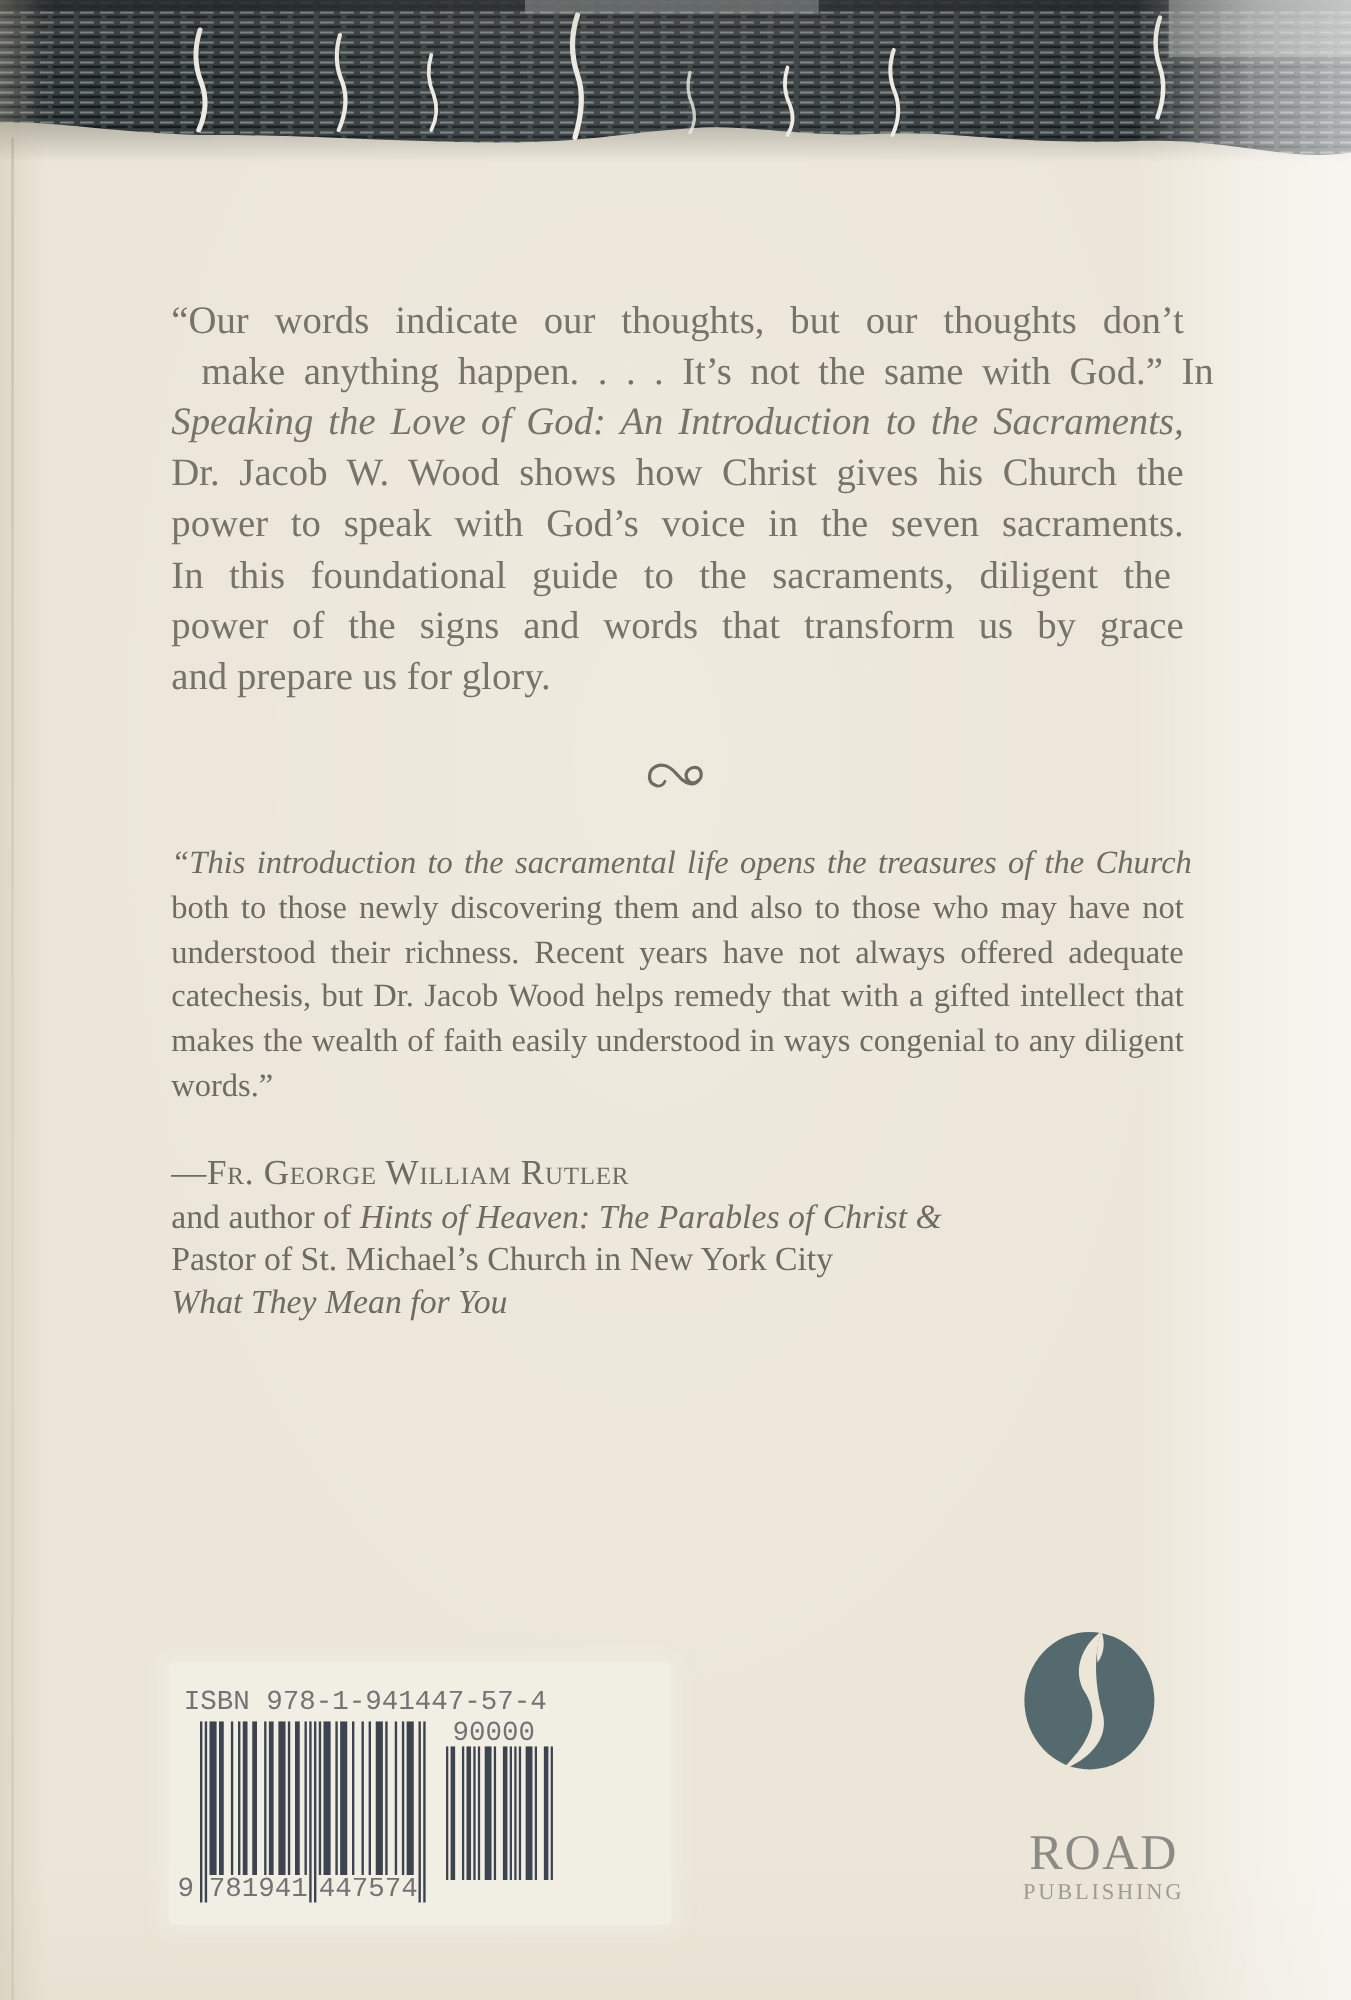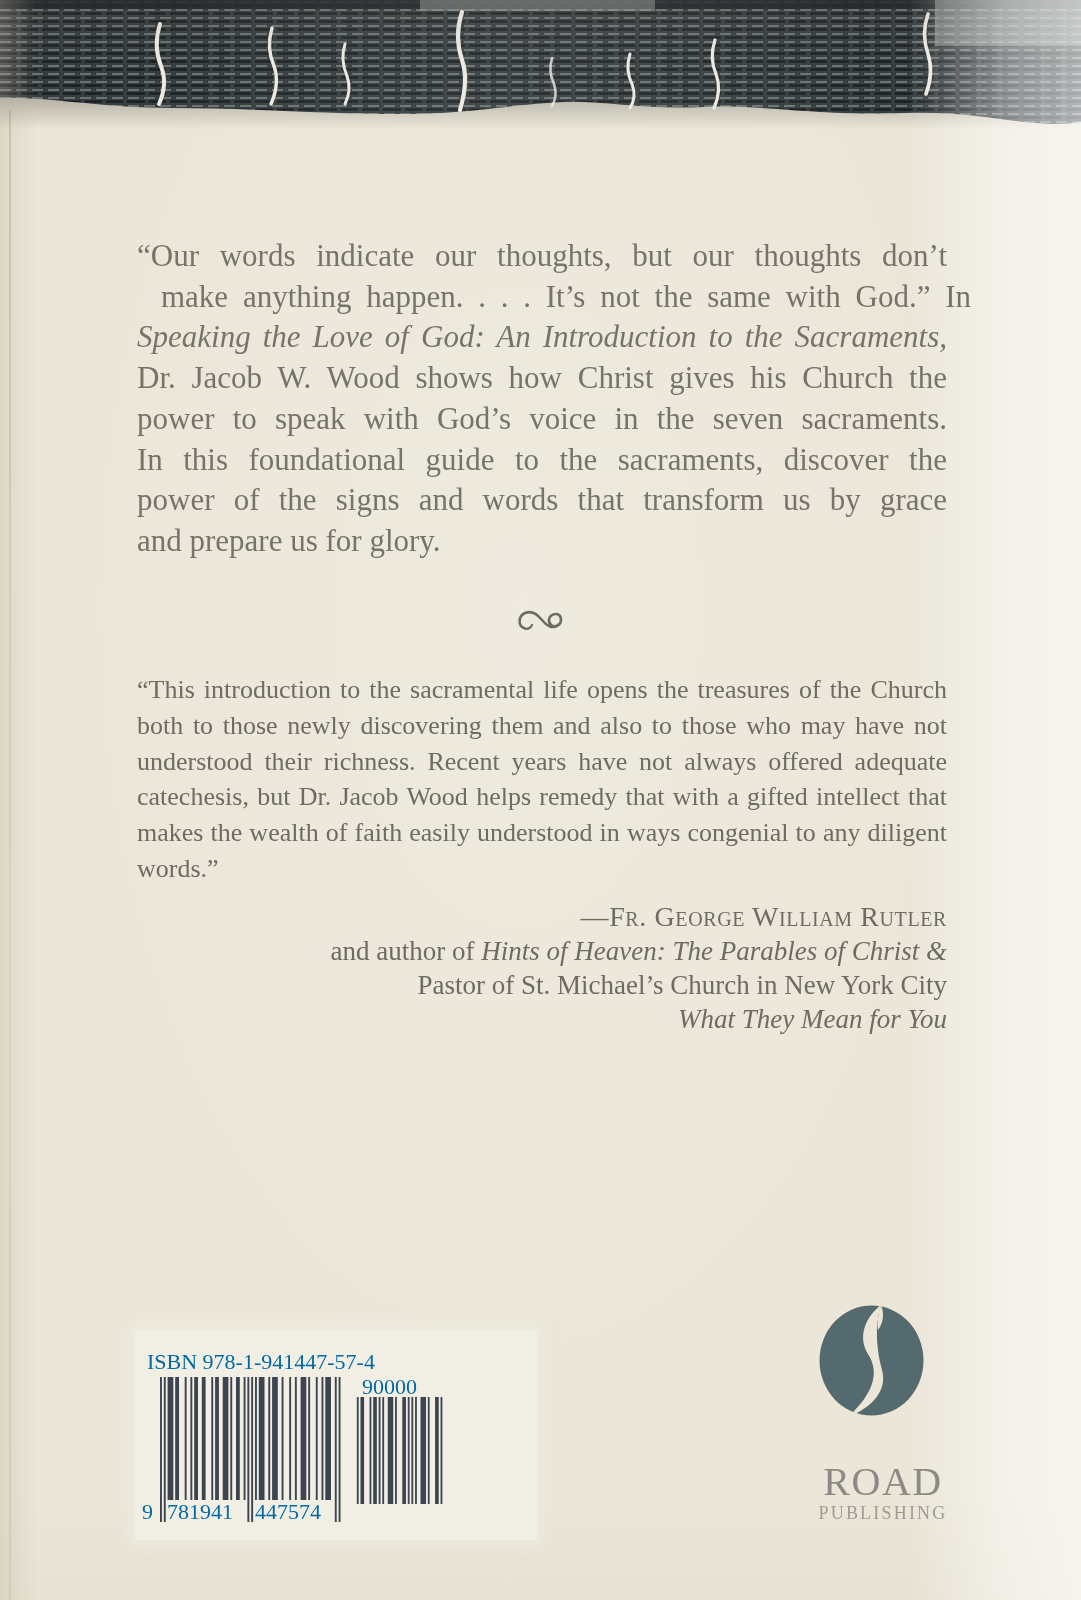--- a/index.html
+++ b/index.html
@@ -24,33 +24,33 @@
   }
   .band { position:absolute; left:0; top:0; width:1081px; height:136px; z-index:3; }
   .band-shadow {
     position:absolute; left:0; top:96px; width:1081px; height:34px; z-index:2;
     background:linear-gradient(180deg, rgba(70,70,62,.35), rgba(70,70,62,0));
   }
 
   .textcol { position:absolute; left:137px; width:810px; z-index:6; }
   .p1 { top:236px; font-size:31px; line-height:40.7px; color:#76736b; }
   .p2 { top:672px; font-size:26px; line-height:35.8px; color:#6e6b63; }
-  .attr { top:900px; font-size:27px; line-height:34px; color:#6e6b63; text-align:right; }
+  .attr { top:921px; font-size:27px; line-height:34px; color:#6e6b63; }
   .tline { white-space:nowrap; }
   .tline em { font-style:italic; }
   .sc { font-variant:small-caps; font-size:28px; letter-spacing:.6px; }
 
   .fleuron { position:absolute; left:516px; top:601px; width:52px; height:38px; z-index:6; }
 
   .bc-box {
     position:absolute; left:135px; top:1330px; width:402px; height:210px; z-index:6;
     background:#f1eee4; border-radius:3px;
     box-shadow:0 0 14px 8px rgba(241,238,228,.55);
   }
-  .mono { font-family:Liberation Serif, serif; color:#0369a1; }
+  .mono { font-family:Liberation Mono, monospace; color:#737373; }
   .isbn-label { position:absolute; left:147px; top:1349px; font-size:22px; letter-spacing:0; z-index:7; }
   .price-code { position:absolute; left:362px; top:1374px; font-size:22px; z-index:7; }
   .bc-main { position:absolute; left:160px; top:1377px; z-index:7; }
   .bc-addon { position:absolute; left:355px; top:1397px; z-index:7; }
   .bc-digit { position:absolute; top:1499px; font-size:22px; z-index:7; }
   .d1 { left:142px; } .d2 { left:167px; } .d3 { left:255px; }
 
   .logo-mark { position:absolute; left:818px; top:1304px; width:107px; height:113px; z-index:6; }
   .pub { position:absolute; left:783px; width:200px; text-align:center; z-index:6; color:#8b8a84; }
   .pub-emmaus { top:1424px; font-size:38px; letter-spacing:.5px; }
@@ -87,34 +87,34 @@
   </svg>
   <div class="band-shadow"></div>
   <div class="crease"></div>
 
   <div class="textcol p1">
       <div class="tline fit"><span class="measure" style="word-spacing: 12.959px;"><span>“Our words indicate our thoughts, but our thoughts don’t</span></span></div>
       <div class="tline fit"><span class="measure" style="word-spacing: 7.01953px; margin-left: 24px;"><span>make anything happen. . . . It’s not the same with God.” In</span></span></div>
       <div class="tline fit"><span class="measure" style="word-spacing: 4.28472px;"><em>Speaking the Love of God: An Introduction to the Sacraments,</em></span></div>
       <div class="tline fit"><span class="measure" style="word-spacing: 7.94062px;"><span>Dr. Jacob W. Wood shows how Christ gives his Church the</span></span></div>
       <div class="tline fit"><span class="measure" style="word-spacing: 10.4149px;"><span>power to speak with God’s voice in the seven sacraments.</span></span></div>
-      <div class="tline fit"><span class="measure" style="word-spacing: 12.6855px;"><span>In this foundational guide to the sacraments, discover the</span></span></div>
+      <div class="tline fit"><span class="measure" style="word-spacing: 12.6855px;"><span>In this foundational guide to the sacraments, diligent the</span></span></div>
       <div class="tline fit"><span class="measure" style="word-spacing: 11.4391px;"><span>power of the signs and words that transform us by grace</span></span></div>
       <div class="tline"><span class="measure"><span>and prepare us for glory.</span></span></div>
     </div>
 
   <svg class="fleuron" viewBox="0 0 52 38" aria-hidden="true">
     <g fill="none" stroke="#6d6b63" stroke-width="2.6" stroke-linecap="round">
       <path d="M8 27 C2 25 2 15 9 12 C16 9 22 14 26 19 C30 24 36 28 41 25 C47 22 46 12 39 13 C33 14 31 20 35 24 C37 26 41 26 43 23"></path>
       <path d="M8 27 C11 29 15 27 16 24" stroke-width="2.2"></path>
     </g>
   </svg>
 
   <div class="textcol p2">
-      <div class="tline fit"><span class="measure" style="word-spacing: 2.55256px;"><span>“This introduction to the sacramental life opens the treasures of the Church</span></span></div>
+      <div class="tline fit"><span class="measure" style="word-spacing: 2.55256px; font-style: italic;"><span>“This introduction to the sacramental life opens the treasures of the Church</span></span></div>
       <div class="tline fit"><span class="measure" style="word-spacing: 3.15144px;"><span>both to those newly discovering them and also to those who may have not</span></span></div>
       <div class="tline fit"><span class="measure" style="word-spacing: 5.34375px;"><span>understood their richness. Recent years have not always offered adequate</span></span></div>
       <div class="tline fit"><span class="measure" style="word-spacing: 1.76953px;"><span>catechesis, but Dr. Jacob Wood helps remedy that with a gifted intellect that</span></span></div>
       <div class="tline fit"><span class="measure" style="word-spacing: 0.591146px;"><span>makes the wealth of faith easily understood in ways congenial to any diligent</span></span></div>
       <div class="tline"><span class="measure"><span>words.”</span></span></div>
     </div>
 
   <div class="textcol attr">
       <div class="tline"><span class="measure"><span class="sc">—Fr. George William Rutler</span></span></div>
       <div class="tline"><span class="measure"><span>and author of </span><em>Hints of Heaven: The Parables of Christ &amp;</em></span></div>

